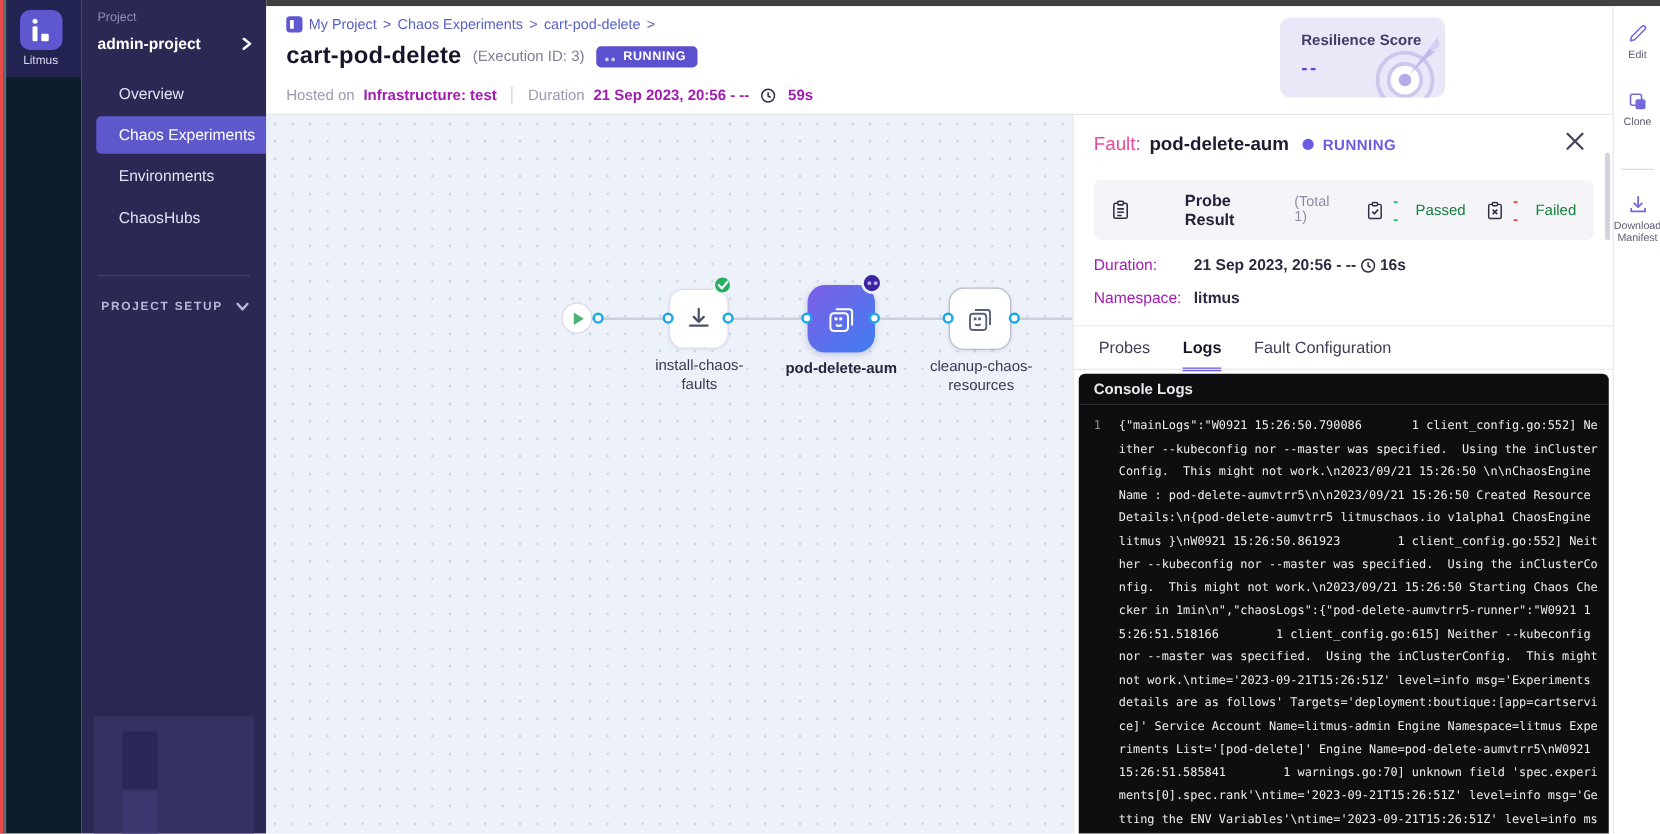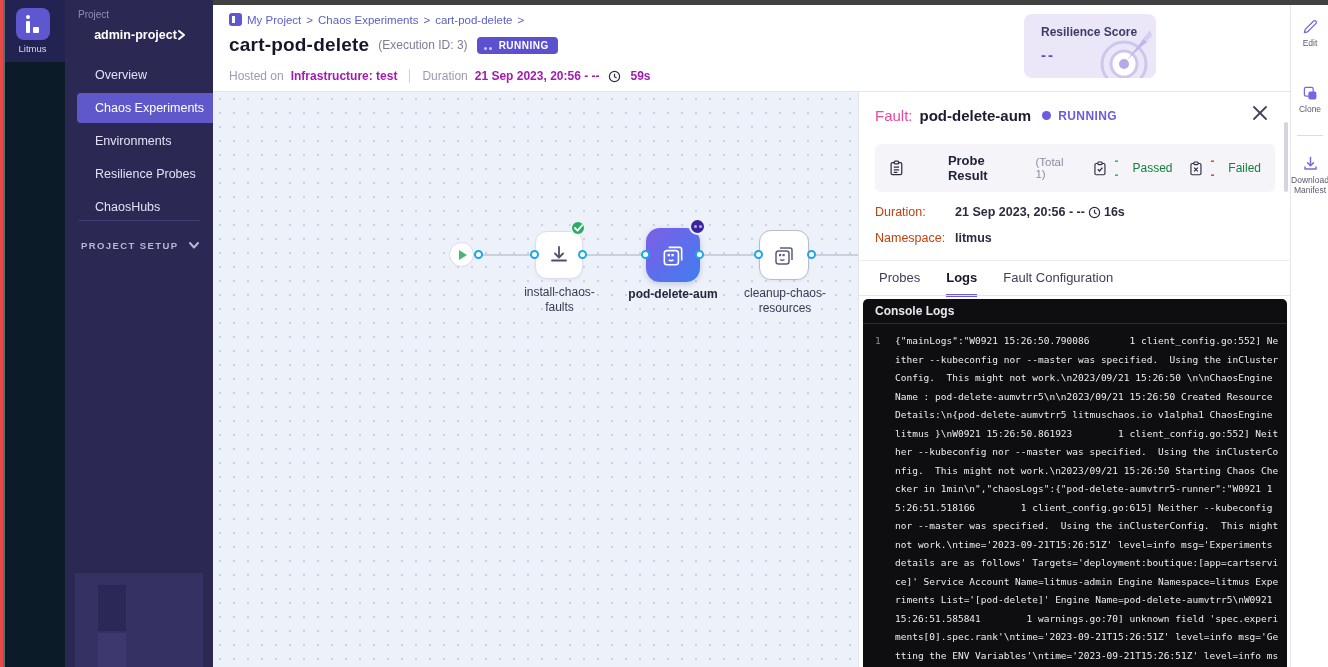--- a/index.html
+++ b/index.html
@@ -17,21 +17,21 @@
     display:flex; flex-direction:column; align-items:center; }
   .logo-sq { margin-top:8px; width:34px; height:32px; border-radius:8px; background:#5e57cf;
     position:relative; }
   .logo-sq svg { position:absolute; left:7px; top:6px; }
   .logo-label { margin-top:3px; font-size:9.5px; color:#d6d7ee; }
 
   
   .sidebar { position:absolute; left:65px; top:0; width:148px; height:667px; background:#2b2853; }
   .proj-label { position:absolute; left:13px; top:9px; font-size:10px; color:#8f90b8; }
   .proj-select { position:absolute; left:13px; top:25px; width:124px; height:20px; cursor:pointer;
-    display:flex; align-items:center; justify-content:center; }
+    display:flex; align-items:center; justify-content:space-between; }
   .proj-select .pname { color:#ffffff; font-size:12.5px; font-weight:700; }
   .nav { position:absolute; left:0; top:60px; width:148px; }
   .nav-item { position:relative; height:30px; line-height:30px; padding-left:30px; font-size:12.5px;
     color:#e2e1f4; cursor:pointer; margin-bottom:3px; }
   .nav-item.active { margin-left:12px; padding-left:18px; background:#5f58cb; color:#fff;
     border-radius:4px 0 0 4px; }
   .side-divider { position:absolute; left:13px; top:220px; width:122px; height:1px; background:#413d74; }
   .proj-setup { position:absolute; left:16px; top:240px; width:118px; display:flex; align-items:center;
     justify-content:space-between; cursor:pointer; }
   .proj-setup span { font-size:9.5px; letter-spacing:1.4px; font-weight:700; color:#b7b6da; }
@@ -113,21 +113,21 @@
   .fp-close { position:absolute; right:20px; top:13px; width:18px; height:18px; cursor:pointer; }
   .probe-box { position:absolute; left:16px; top:52px; width:400px; height:48px; background:#f5f5f9;
     border-radius:6px; display:flex; align-items:center; padding:0 14px; gap:8px; }
   .probe-box .pr { font-size:13px; font-weight:700; color:#23233a;padding-left:36px; }
   .probe-box .tot { font-size:11.5px; color:#8d8da5; }
   .probe-spacer { flex:1; }
   .pv-green { color:#2eb878; font-weight:700; font-size:12px; letter-spacing:1px; }
   .pv-red { color:#e8493f; font-weight:700; font-size:12px; letter-spacing:1px; }
   .pv-lbl { font-size:12px; color:#15803d; margin-right:8px; }
   .kv { position:absolute; left:16px; display:flex; font-size:12.5px; align-items:center; }
-  .kv .k { width:80px; color:#c2410c; }
+  .kv .k { width:80px; color:#a21caf; }
   .kv .v { color:#2b2b42; font-weight:700; display:flex; align-items:center; gap:3px; }
   .fp-div { position:absolute; left:0; top:168px; width:432px; height:1px; background:#ebebf2; }
   .fp-tabs { position:absolute; left:20px; top:178px; display:flex; gap:26px; }
   .fp-tab { font-size:13px; color:#3e3e58; padding-bottom:9px; cursor:pointer; }
   .fp-tab.active { font-weight:700; color:#17172b; border-bottom:3px solid #6a5ae0; }
   .fp-tabs-border { position:absolute; left:0; top:203px; width:432px; height:1px; background:#e6e6ef; }
   .scroll-thumb { position:absolute; right:2px; top:30px; width:4px; height:70px; border-radius:2px;
     background:#d4d4e0; cursor:pointer; }
 
   .console { position:absolute; left:4px; top:207px; width:424px; height:368px; background:#0e0e11;
@@ -166,21 +166,20 @@
     <div class="proj-select">
       <span class="pname">admin-project</span>
       <svg width="9" height="10" viewBox="0 0 9 10" fill="none" stroke="#fff" stroke-width="2" stroke-linecap="round" stroke-linejoin="round">
           <polyline points="2,1 7,5 2,9"></polyline>
         </svg>
     </div>
     <div class="nav">
       <div class="nav-item">Overview</div>
       <div class="nav-item active">Chaos Experiments</div>
       <div class="nav-item">Environments</div>
-      <div class="nav-item">Resilience Probes</div>
       <div class="nav-item">ChaosHubs</div>
     </div>
     <div class="side-divider"></div>
     <div class="proj-setup">
       <span>PROJECT SETUP</span>
       <svg width="10" height="7" viewBox="0 0 10 7" fill="none" stroke="#b7b6da" stroke-width="2" stroke-linecap="round" stroke-linejoin="round">
           <polyline points="1,1 5,5.5 9,1"></polyline>
         </svg>
     </div>
     <div class="side-illu">
@@ -237,21 +236,21 @@
       </div>
     </div>
 
     <div class="toolbar">
       <div class="tool" style="top:14px">
         <svg width="16" height="16" viewBox="0 0 20 20" fill="none" stroke="#7468e0" stroke-width="1.6" stroke-linecap="round" stroke-linejoin="round">
             <path d="M3 17l1-4L14.5 2.5a1.8 1.8 0 0 1 2.6 0l.4.4a1.8 1.8 0 0 1 0 2.6L7 16l-4 1z"></path>
           </svg>
         <span class="lbl">Edit</span>
       </div>
-      <div class="tool" style="top:80px">
+      <div class="tool" style="top:68px">
         <svg width="16" height="16" viewBox="0 0 20 20">
             <rect x="3" y="3" width="11" height="11" rx="2" fill="none" stroke="#7468e0" stroke-width="1.6"></rect>
             <rect x="8" y="8" width="10" height="10" rx="2" fill="#7468e0"></rect>
           </svg>
         <span class="lbl">Clone</span>
       </div>
       <div class="tool-divider"></div>
       <div class="tool" style="top:150px">
         <svg width="17" height="17" viewBox="0 0 20 20" fill="none" stroke="#7468e0" stroke-width="1.7" stroke-linecap="round" stroke-linejoin="round">
             <path d="M10 3v9"></path>

